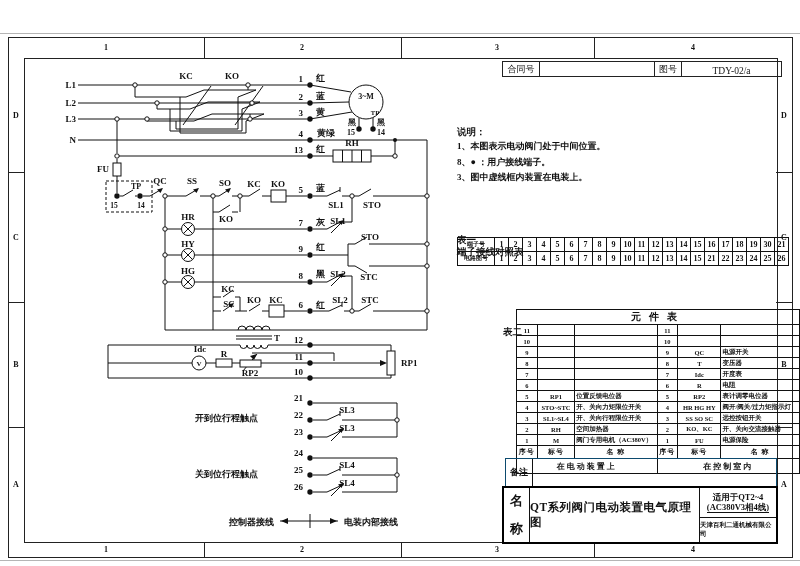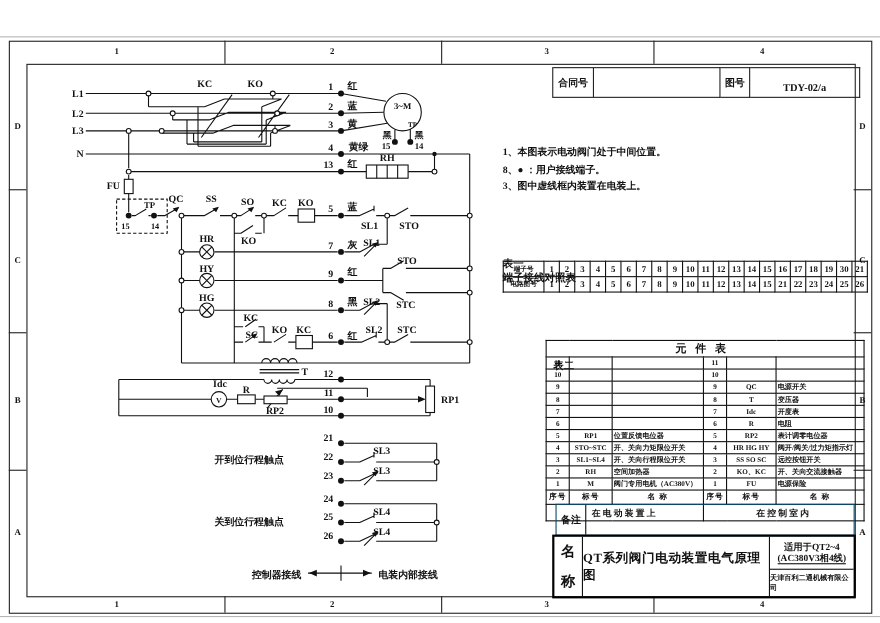--- a/index.html
+++ b/index.html
@@ -4,39 +4,39 @@
 <style>
   html,body{margin:0;padding:0;background:#fff;}
   #sheet{position:relative;width:800px;height:566px;background:#fff;
          font-family:"Liberation Serif",serif;color:#111;overflow:hidden;}
   .hline{position:absolute;height:1px;background:#b5b5b5;left:0;width:800px;}
   #outer-border{position:absolute;left:8px;top:37px;width:783px;height:519px;border:1px solid #222;}
   #inner-border{position:absolute;left:24px;top:58px;width:752px;height:483px;border:1.5px solid #222;}
   .ruler-num{position:absolute;font-size:8px;font-weight:bold;transform:translate(-50%,-50%);}
   .ruler-div{position:absolute;background:#222;}
   
-  #contract{position:absolute;left:502px;top:61px;height:28px;display:flex;font-weight:bold;}
+  #contract{position:absolute;left:502px;top:61px;height:16px;display:flex;font-weight:normal;}
   #contract .c{border:1px solid #222;border-left:none;display:flex;align-items:center;justify-content:center;font-size:9px;}
   #contract .c:first-child{border-left:1px solid #222;}
   #contract .stack{display:flex;flex-direction:column;}
   #contract .stack .t{height:11px;border-bottom:1px solid #222;}
   #contract .stack .b{flex:1;display:flex;align-items:center;justify-content:center;font-size:9.5px;}
   
   #notes{position:absolute;left:457px;top:126px;width:310px;font-weight:bold;}
   #notes .h{font-size:9.5px;}
   #notes .i{font-size:9px;line-height:15.5px;}
   #notes .i:first-of-type{margin-top:5px;}
   .tbl-label{position:absolute;font-size:9.5px;font-weight:bold;margin-top:32px;}
   
   #t1{position:absolute;left:457px;top:237px;border-collapse:collapse;table-layout:fixed;}
   #t1 td{border:1px solid #111;height:13px;padding:0;text-align:center;font-size:8px;font-weight:bold;}
   #t1 td.lab{font-size:6px;width:36px;}
   #t1 td.v{width:13px;}
   
-  #t2{position:absolute;left:496px;top:309px;border-collapse:collapse;table-layout:fixed;border:1.5px solid #111;}
+  #t2{position:absolute;left:516px;top:309px;border-collapse:collapse;table-layout:fixed;border:1.5px solid #111;}
   #t2 td{border:1px solid #111;height:10px;padding:0 1px;text-align:center;font-size:6.5px;font-weight:bold;white-space:nowrap;overflow:hidden;}
   #t2 td.name{text-align:left;}
   #t2 .title td{height:13px;font-size:10px;letter-spacing:8px;}
   #t2 .hdr td{height:12px;font-size:7px;letter-spacing:1px;}
   #t2 .ftr td{height:14px;font-size:8px;letter-spacing:2px;}
   
   #remark{position:absolute;left:505px;top:458px;width:270px;height:27px;border:1px solid #0c4a6e;display:flex;font-weight:bold;text-align:right;}
   #remark .lab{width:26px;border-right:1px solid #111;display:flex;align-items:center;justify-content:center;font-size:9px;}
   #remark .val{flex:1;display:flex;align-items:center;justify-content:center;font-size:8.5px;}
   
@@ -321,20 +321,21 @@
     <div class="c" style="width:36px">合同号</div>
     <div class="c" style="width:114px"></div>
     <div class="c" style="width:26px">图号</div>
     <div class="c stack" style="width:99px;padding:0">
       <div class="t"></div>
       <div class="b">TDY-02/a</div>
     </div>
   </div>
 
   <div id="notes">
+    <div class="h">说明：</div>
   <div class="i" style="">1、本图表示电动阀门处于中间位置。</div>
       <div class="i" style="">8、● ：用户接线端子。</div>
       <div class="i" style="">3、图中虚线框内装置在电装上。</div>
     </div>
 
   <div class="tbl-label" style="left:457px;top:202px">表一</div>
   <div class="tbl-label" style="left:457px;top:214px">端子接线对照表</div>
   <table id="t1">
       <tbody>
         <tr>

